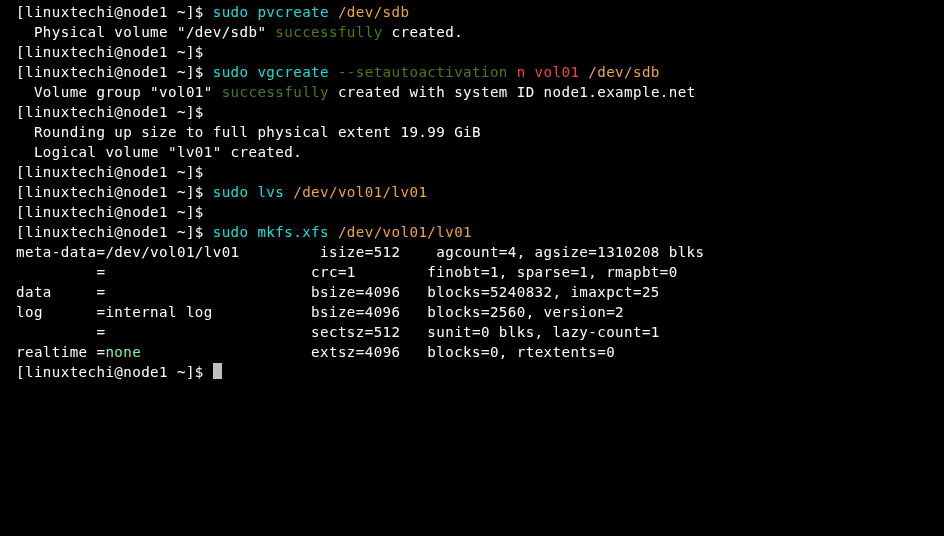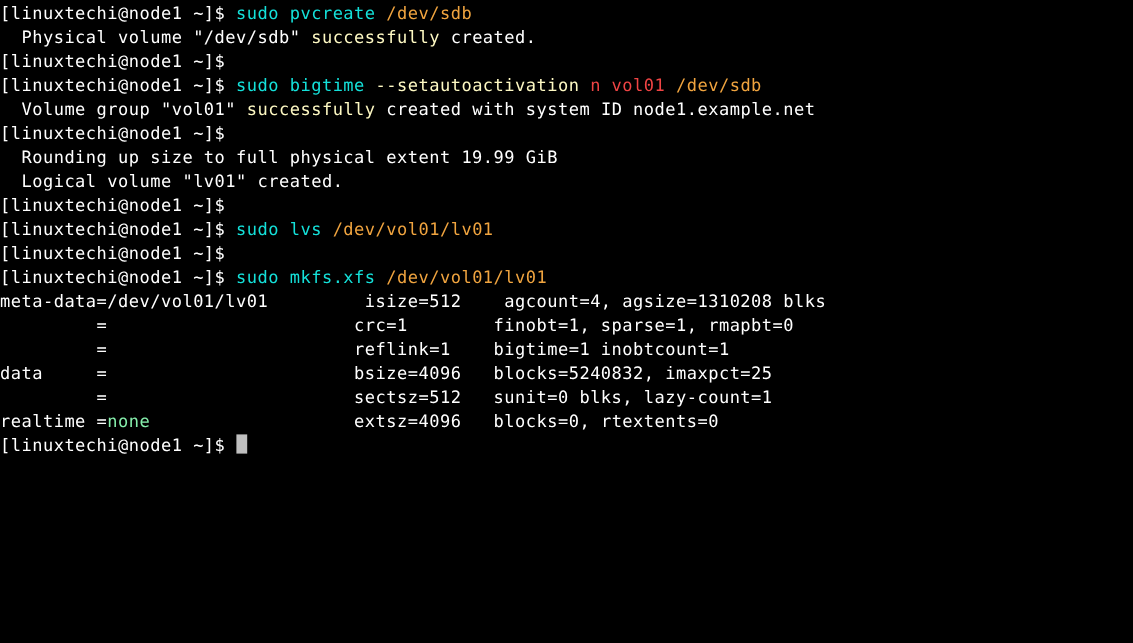--- a/index.html
+++ b/index.html
@@ -1,42 +1,42 @@
 <!DOCTYPE html>
 <html><head>
 <meta charset="utf-8">
 <style>
   html,body{margin:0;padding:0;background:#000;color:#fff;font-family:"DejaVu Sans Mono","Liberation Mono","Courier New",monospace;font-size:14.2px;line-height:20px;letter-spacing:.4px}
-  .term{padding:2px 0 0 0;width:944px;height:432px;overflow:hidden;box-sizing:border-box}
+  .term{padding:2px 0 0 16px;width:944px;height:432px;overflow:hidden;box-sizing:border-box}
   .line{white-space:pre}
   .seg{display:inline}
   .c-white{color:#fff}
   .c-cyan{color:#14e0d9}
-  .c-green{color:#fef9c3}
+  .c-green{color:#4d7c0f}
   .c-yellow{color:#ef4444}
   .c-orange{color:#f0a43f}
   .c-magenta{color:#86efac}
   .cursor{display:inline-block;width:9px;height:16px;background:#bfbfbf;vertical-align:-2px}
 </style>
 </head>
 <body>
 
 <div class="term" id="term">
     <div class="line"><span class="seg c-white">[linuxtechi@node1 ~]$ </span><span class="seg c-cyan">sudo pvcreate </span><span class="seg c-orange">/dev/sdb</span></div>
     <div class="line"><span class="seg c-white">  Physical volume "/dev/sdb" </span><span class="seg c-green">successfully</span><span class="seg c-white"> created.</span></div>
     <div class="line"><span class="seg c-white">[linuxtechi@node1 ~]$</span></div>
-    <div class="line"><span class="seg c-white">[linuxtechi@node1 ~]$ </span><span class="seg c-cyan">sudo bigtime </span><span class="seg c-green">--setautoactivation</span><span class="seg c-yellow"> n vol01 </span><span class="seg c-orange">/dev/sdb</span></div>
+    <div class="line"><span class="seg c-white">[linuxtechi@node1 ~]$ </span><span class="seg c-cyan">sudo vgcreate </span><span class="seg c-green">--setautoactivation</span><span class="seg c-yellow"> n vol01 </span><span class="seg c-orange">/dev/sdb</span></div>
     <div class="line"><span class="seg c-white">  Volume group "vol01" </span><span class="seg c-green">successfully</span><span class="seg c-white"> created with system ID node1.example.net</span></div>
     <div class="line"><span class="seg c-white">[linuxtechi@node1 ~]$</span></div>
     <div class="line"><span class="seg c-white">  Rounding up size to full physical extent 19.99 GiB</span></div>
     <div class="line"><span class="seg c-white">  Logical volume "lv01" created.</span></div>
     <div class="line"><span class="seg c-white">[linuxtechi@node1 ~]$</span></div>
     <div class="line"><span class="seg c-white">[linuxtechi@node1 ~]$ </span><span class="seg c-cyan">sudo lvs </span><span class="seg c-orange">/dev/vol01/lv01</span></div>
     <div class="line"><span class="seg c-white">[linuxtechi@node1 ~]$</span></div>
     <div class="line"><span class="seg c-white">[linuxtechi@node1 ~]$ </span><span class="seg c-cyan">sudo mkfs.xfs </span><span class="seg c-orange">/dev/vol01/lv01</span></div>
     <div class="line"><span class="seg c-white">meta-data=/dev/vol01/lv01         isize=512    agcount=4, agsize=1310208 blks</span></div>
     <div class="line"><span class="seg c-white">         =                       crc=1        finobt=1, sparse=1, rmapbt=0</span></div>
-    <div class="line"><span class="seg c-white">         =                       reflink=1    bigtime=1 inobtcount=1</span></div>
     <div class="line"><span class="seg c-white">data     =                       bsize=4096   blocks=5240832, imaxpct=25</span></div>
+    <div class="line"><span class="seg c-white">log      =internal log           bsize=4096   blocks=2560, version=2</span></div>
     <div class="line"><span class="seg c-white">         =                       sectsz=512   sunit=0 blks, lazy-count=1</span></div>
     <div class="line"><span class="seg c-white">realtime =</span><span class="seg c-magenta">none</span><span class="seg c-white">                   extsz=4096   blocks=0, rtextents=0</span></div>
     <div class="line"><span class="seg c-white">[linuxtechi@node1 ~]$ </span><span class="cursor"></span></div>
   </div>
 
 </body></html>

